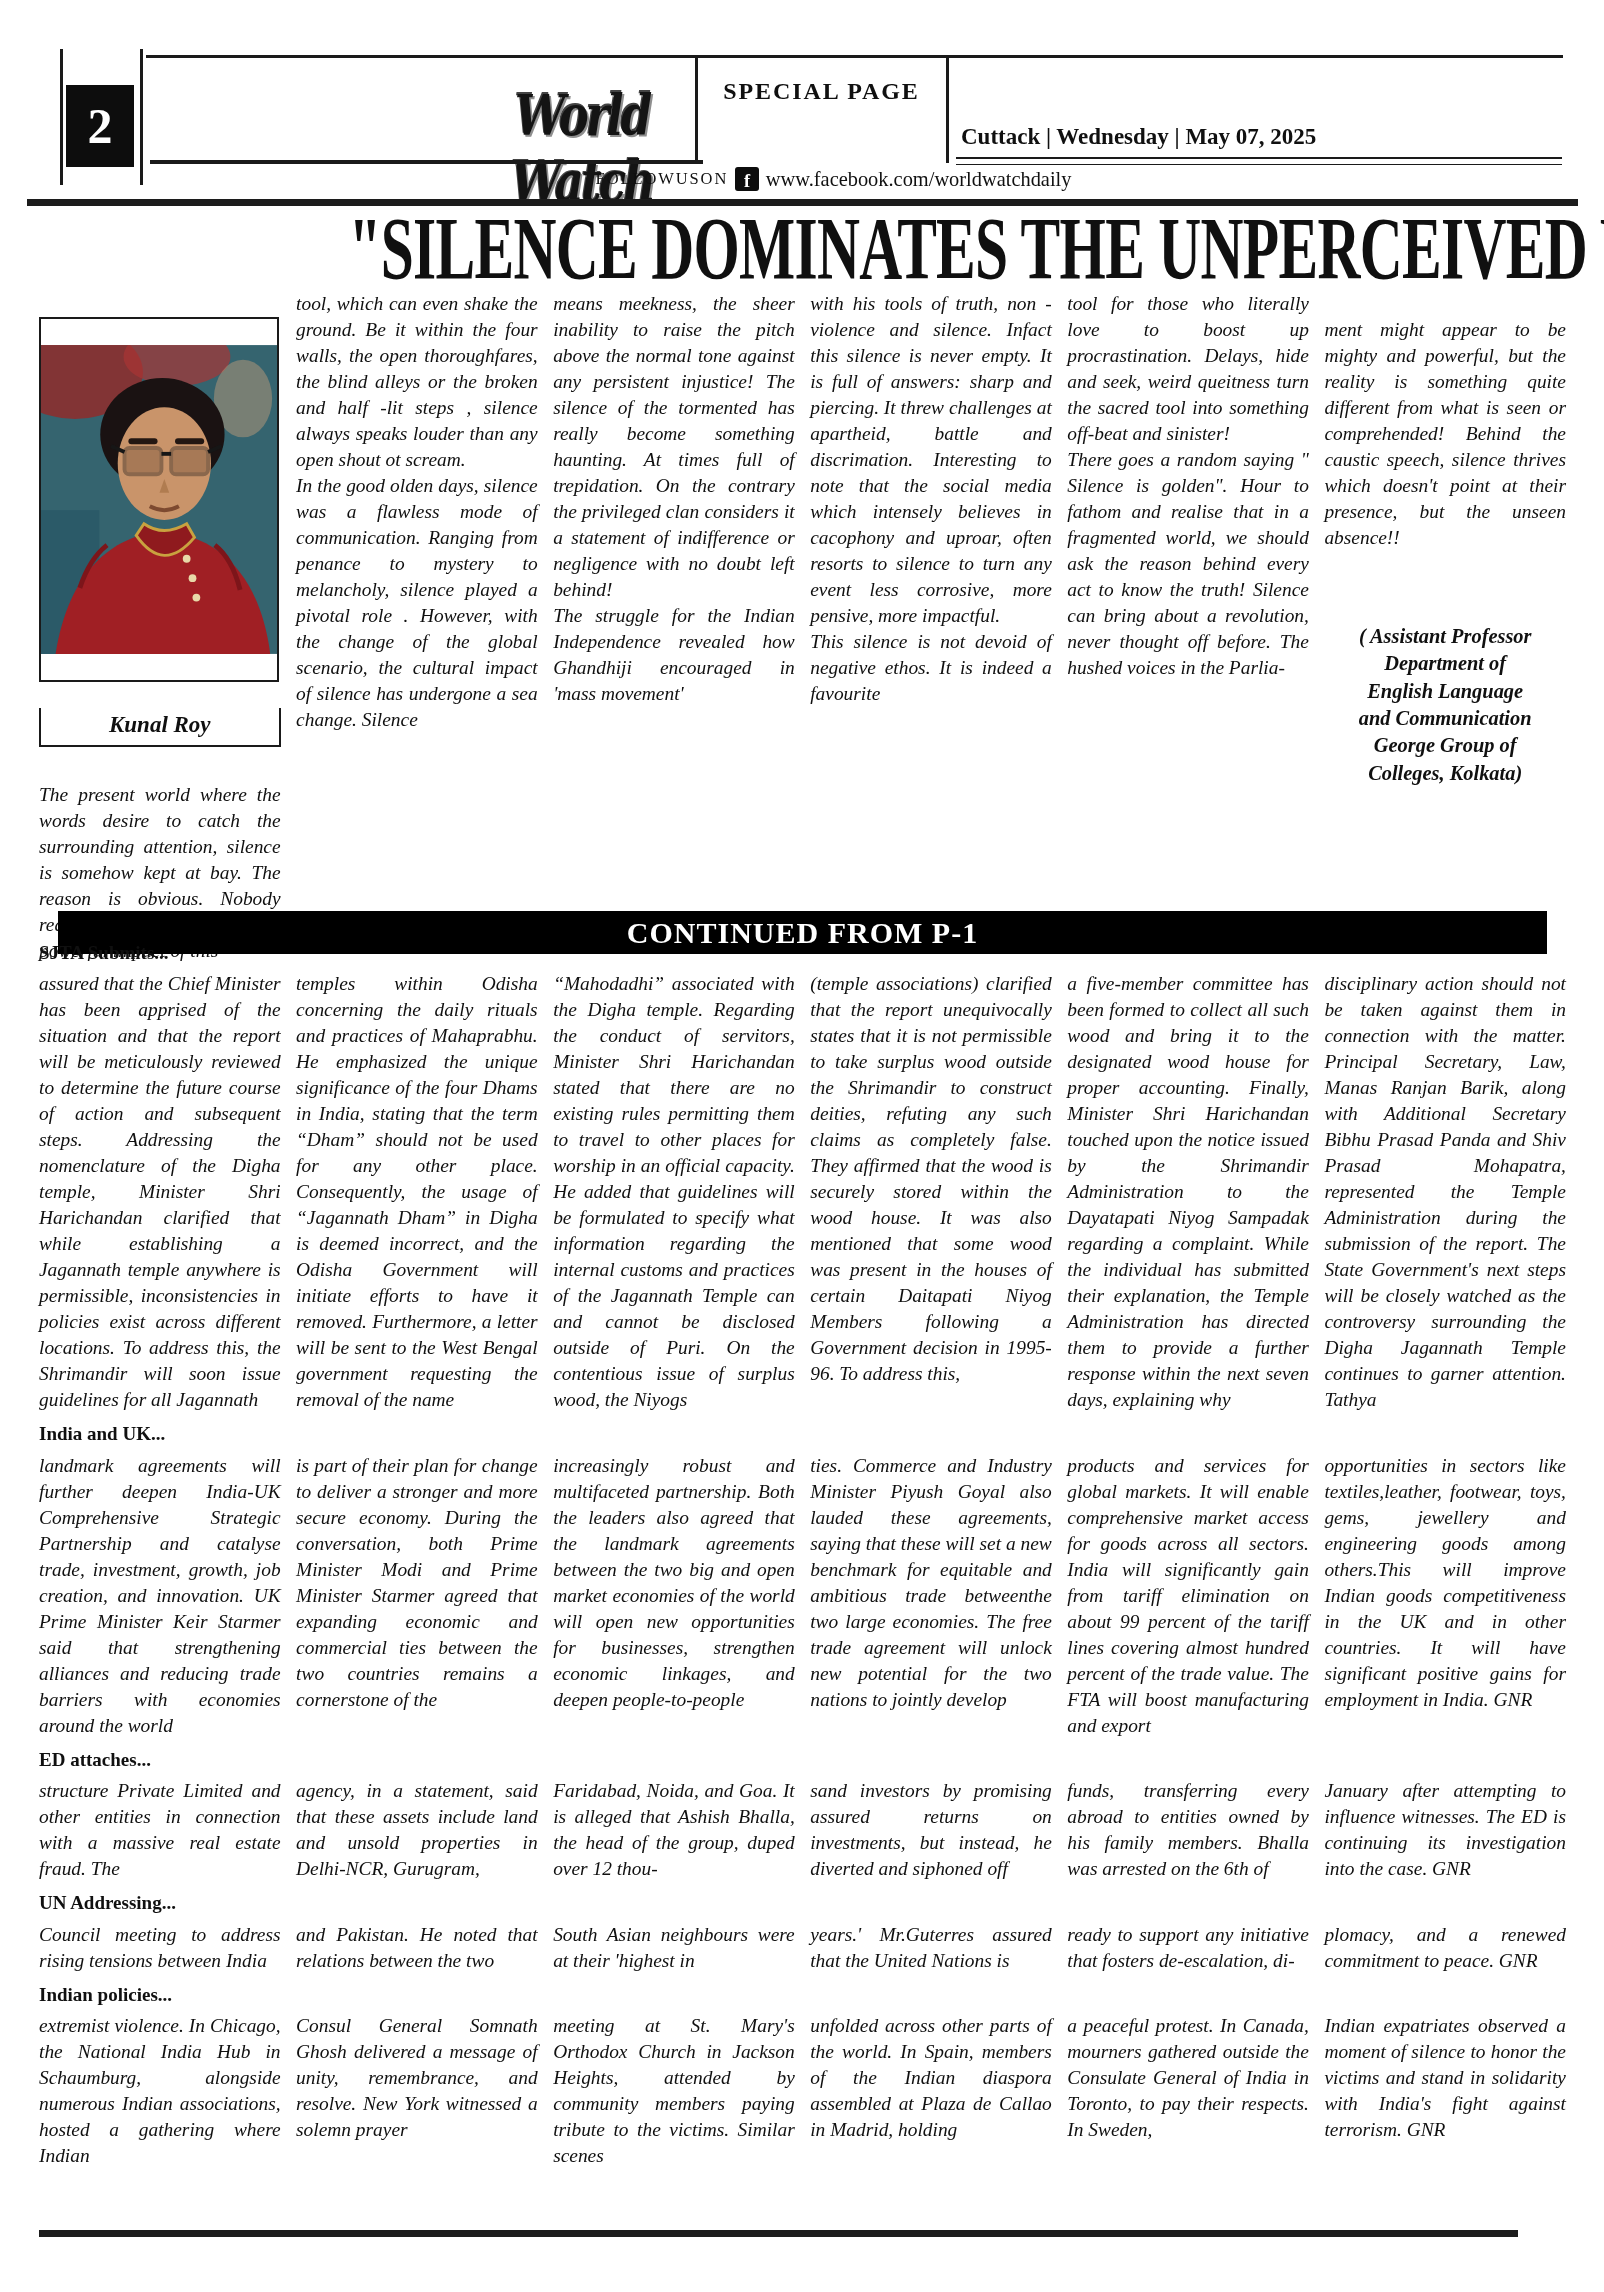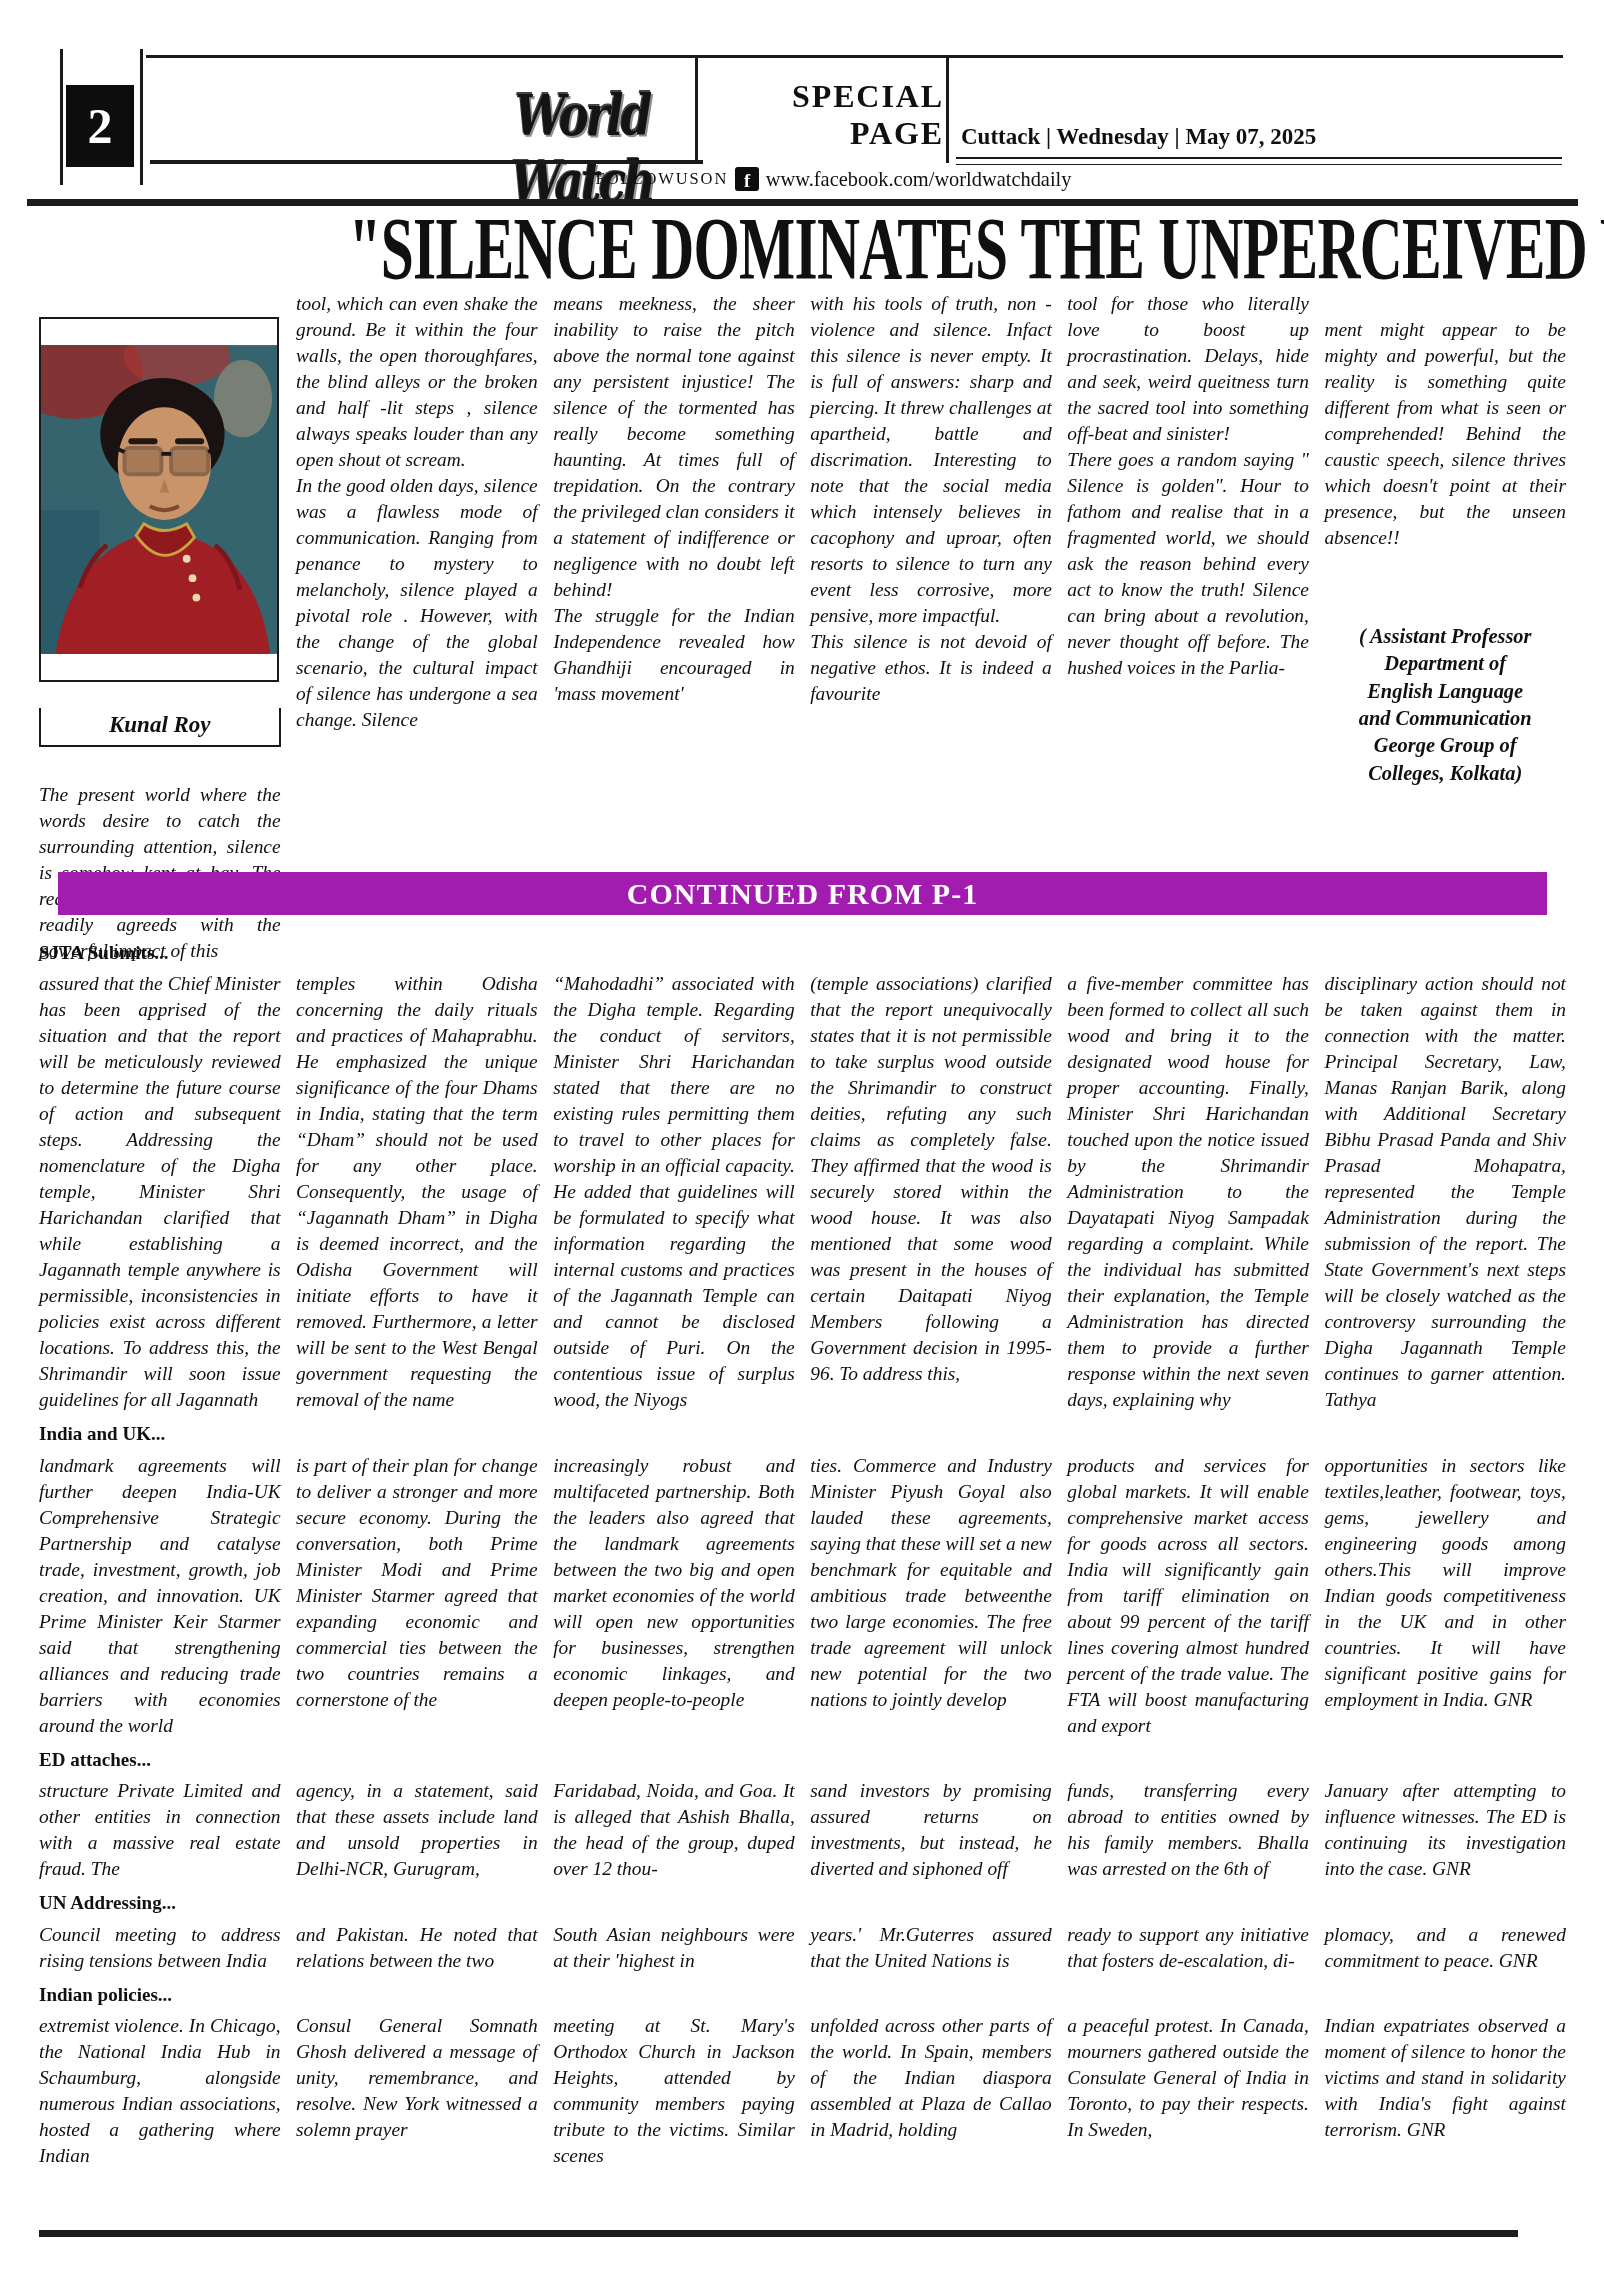--- a/index.html
+++ b/index.html
@@ -21,22 +21,22 @@
     font-size:50px; font-weight:bold;
   }
   .logo {
     position:absolute; left:456px; top:82px; width:252px; text-align:center;
     font-family:"DejaVu Serif", serif; font-style:italic; font-weight:bold;
     font-size:45px; letter-spacing:-2.9px; color:#141414;
     text-shadow:1.9px 1.9px 0 #8f8f8f, -1px -1px 0 #444; transform:scaleY(1.25); transform-origin:top;
   }
   .logo-rule { position:absolute; left:150px; top:160px; width:553px; height:3.9px; background:#1a1a1a; }
   .special {
-    position:absolute; left:699px; top:78px; width:245px; text-align:right;
-    font-weight:bold; font-size:32px; letter-spacing:1.9px; line-height:1.15;
+    position:absolute; left:699px; top:78px; width:245px; text-align:center;
+    font-weight:bold; font-size:24px; letter-spacing:1.9px; line-height:1.15;
   }
   .dateline {
     position:absolute; left:961px; top:124px; width:602px;
     font-weight:bold; font-size:23px;
   }
   .date-rule { position:absolute; left:956px; top:157px; width:606px; height:7.8px;
     border-top:2.9px solid #1a1a1a; border-bottom:1.9px solid #1a1a1a; box-sizing:border-box; }
   .followrow {
     position:absolute; left:0; top:167px; width:1605px; text-align:center; font-size:18.4px;margin-left:31px;
   }
@@ -63,21 +63,21 @@
   .photo-frame { border:2.9px solid #1a1a1a; width:236px; box-sizing:content-box; }
   .photo-frame svg { display:block; }
   .author-caption {
     border:2.9px solid #1a1a1a; border-top:none; text-align:center; font-weight:bold;
     font-size:23px; padding:1.9px 0 3.9px 0; white-space:normal;
   }
   .after-photo { margin-top:9.7px; }
   .signature { font-weight:bold; text-align:center; white-space:pre-line; margin-top:72px; font-size:20.4px; }
   
   .banner {
-    position:absolute; top:872px; left:58px; width:1489px; height:43px; background:#a21caf;
+    position:absolute; top:911px; left:58px; width:1489px; height:43px; background:#000000;
     color:#ffffff; font-weight:bold; font-size:30px; letter-spacing:1px;
     display:flex; align-items:center; justify-content:center;
   }
   
   .sections { position:absolute; top:932px; left:39px; width:1527px; }
   .sec-heading { text-align:left; font-weight:bold; font-size:19px; margin:9.7px 0 7.8px 0; }
   .row { display:flex; gap:15.5px; }
   .bottom-rule { position:absolute; left:39px; top:2230px; width:1479px; height:6.8px; background:#1c1c1c; }
 </style>
 </head>

